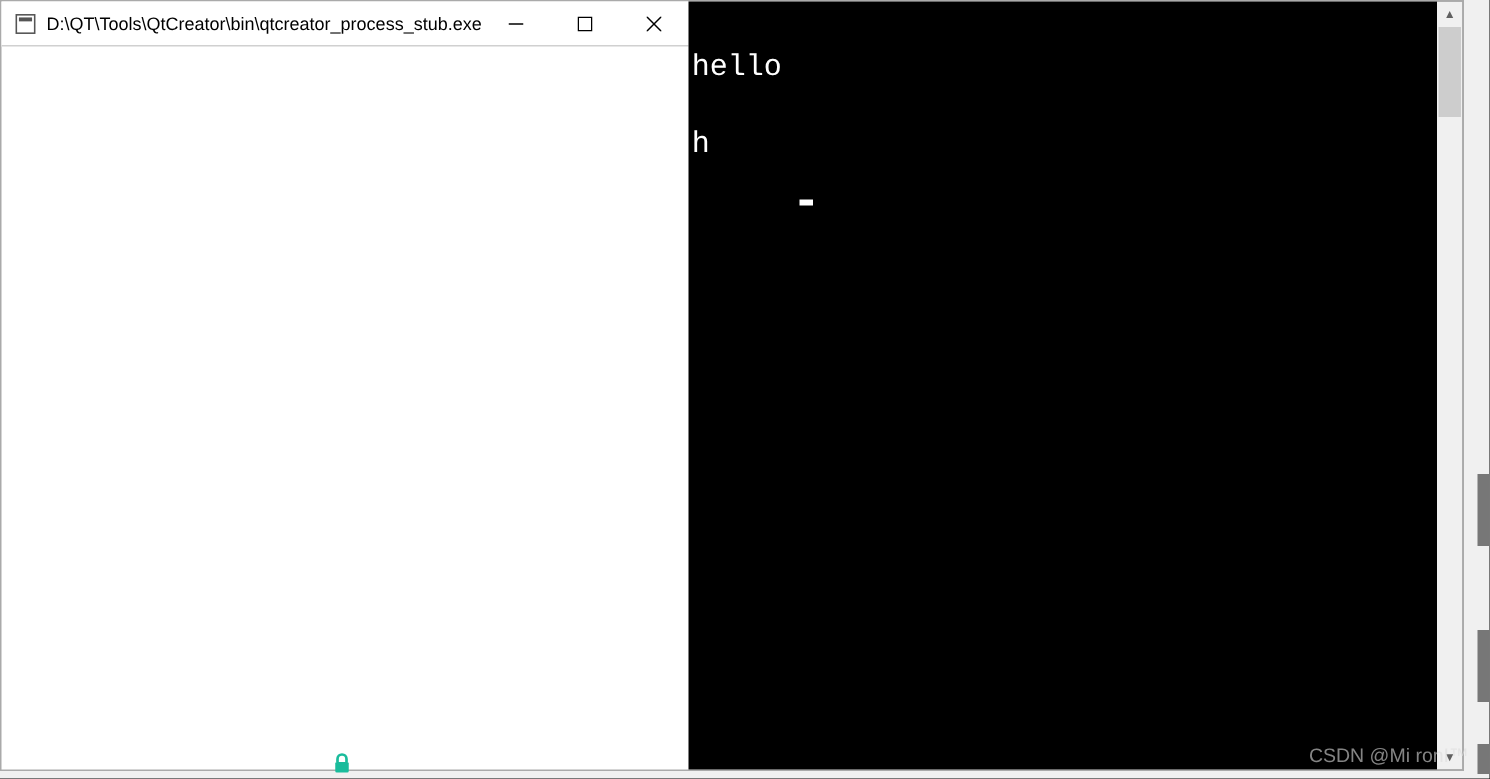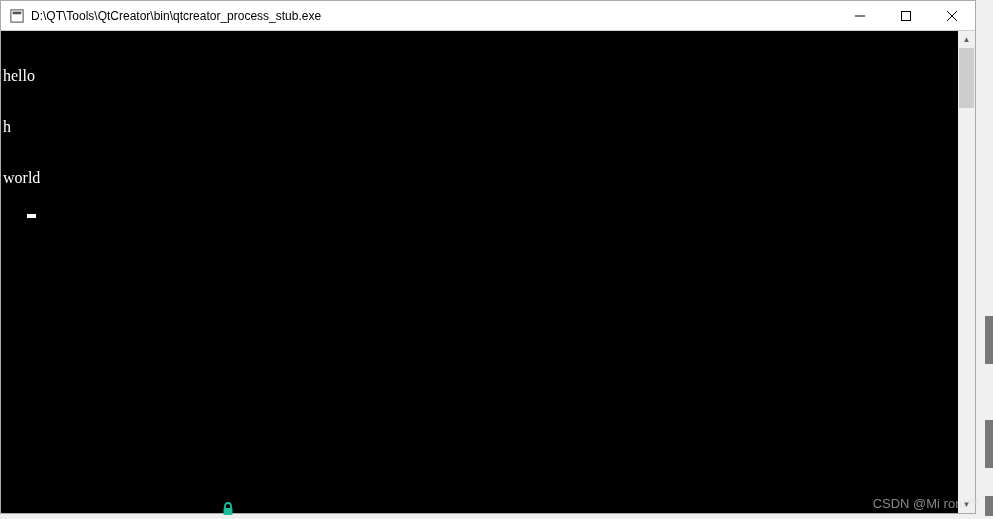--- a/index.html
+++ b/index.html
@@ -17,21 +17,21 @@
     }
     .window {
       position: absolute;
       top: 0;
       left: 0;
       width: 976px;
       height: 514px;
       background: #ffffff;
       border: 1px solid #aaaaaa;
       display: flex;
-      flex-direction: column;
+      flex-direction: row;
     }
     .titlebar {
       height: 30px;
       background: #ffffff;
       display: flex;
       align-items: center;
       padding-left: 8px;
       border-bottom: 1px solid #d0d0d0;
       flex-shrink: 0;
     }
@@ -70,22 +70,22 @@
     }
     .console-area {
       flex: 1;
       background: #000000;
       position: relative;
       display: flex;
     }
     .console-content {
       flex: 1;
       padding: 2px 11px 0 2px;
-      font-family: Liberation Serif, serif;
-      font-size: 16px;
+      font-family: Liberation Mono, monospace;
+      font-size: 20px;
       line-height: 17px;
       color: #ffffff;
       white-space: pre;
       overflow: hidden;
     }
     .console-line {
       display: block;
     }
     .cursor {
       display: inline-block;
@@ -183,21 +183,20 @@
             <line x1="0" y1="0" x2="10" y2="10" stroke="currentColor" stroke-width="1"></line>
             <line x1="10" y1="0" x2="0" y2="10" stroke="currentColor" stroke-width="1"></line>
           </svg>
       </div>
     </div>
   </div>
   <div class="console-area">
     <div class="console-content">
       <span class="console-line">hello</span>
       <span class="console-line">h</span>
-      <span class="console-line">world</span>
       <span class="cursor"></span>
     </div>
     <div class="scrollbar-vert">
       <div class="scrollbar-arrow">▲</div>
       <div class="scrollbar-thumb"></div>
       <div class="scrollbar-arrow" style="position:absolute;bottom:0;">▼</div>
     </div>
   </div>
 </div>
 

